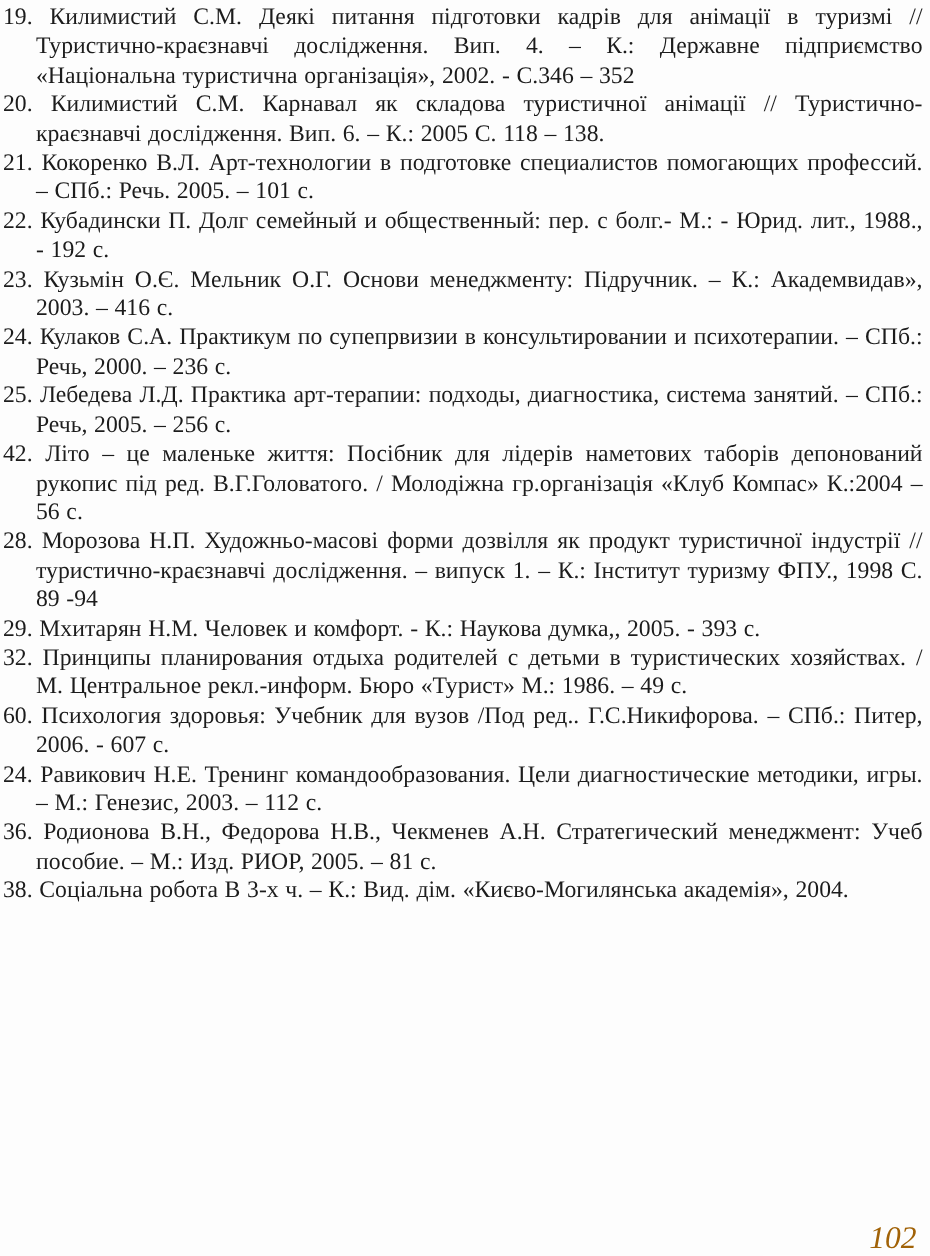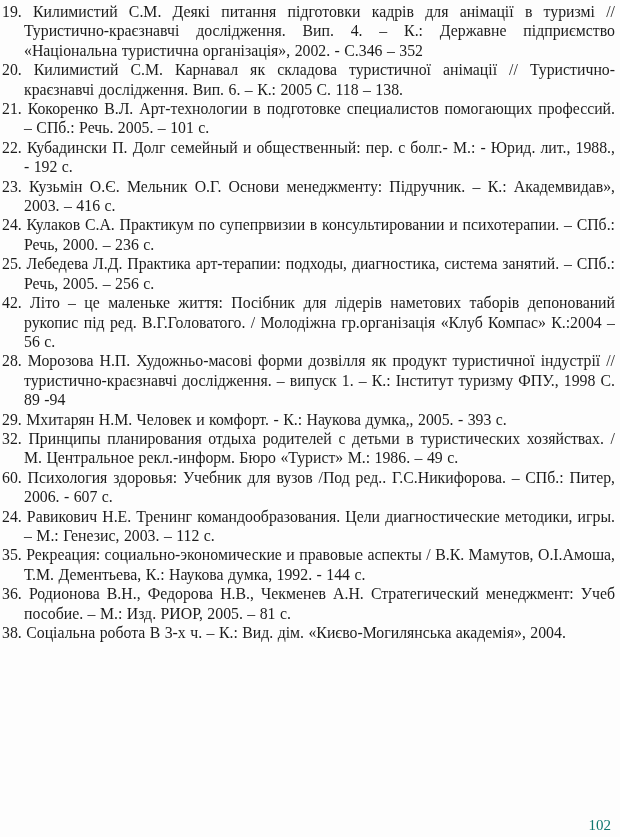--- a/index.html
+++ b/index.html
@@ -37,23 +37,24 @@
   .ref-num {
     display: inline;
   }
   .ref-text {
     display: inline;
   }
   .page-number {
     position: absolute;
     right: 9px;
     bottom: 4px;
-    font-size: 15px;
+    font-size: 21px;
     line-height: 15px;
-    color: #0f766e;
+    color: #a16207;
+    font-style: italic;
   }
 </style>
 </head>
 <body>
 
 <div class="page">
   <div class="ref-list">
   <p class="ref"><span class="ref-num">19.</span> <span class="ref-text">Килимистий С.М. Деякі питання підготовки кадрів для анімації в туризмі // Туристично-краєзнавчі дослідження. Вип. 4. – К.: Державне підприємство «Національна туристична організація», 2002. - С.346 – 352</span></p>
 
   <p class="ref"><span class="ref-num">20.</span> <span class="ref-text">Килимистий С.М. Карнавал як складова туристичної анімації // Туристично-краєзнавчі дослідження. Вип. 6. – К.: 2005 С. 118 – 138.</span></p>
@@ -76,21 +77,20 @@
   <p class="ref"><span class="ref-num">29.</span> <span class="ref-text">Мхитарян Н.М. Человек и комфорт. - К.: Наукова думка,, 2005. - 393 с.</span></p>
 
 
 
   <p class="ref"><span class="ref-num">32.</span> <span class="ref-text">Принципы планирования отдыха родителей с детьми в туристических хозяйствах. / М. Центральное рекл.-информ. Бюро «Турист» М.: 1986. – 49 с.</span></p>
 
   <p class="ref"><span class="ref-num">60.</span> <span class="ref-text">Психология здоровья: Учебник для вузов /Под ред.. Г.С.Никифорова. – СПб.: Питер, 2006. - 607 с.</span></p>
 
   <p class="ref"><span class="ref-num">24.</span> <span class="ref-text">Равикович Н.Е. Тренинг командообразования. Цели диагностические методики, игры. – М.: Генезис, 2003. – 112 с.</span></p>
 
-  <p class="ref"><span class="ref-num">35.</span> <span class="ref-text">Рекреация: социально-экономические и правовые аспекты / В.К. Мамутов, О.І.Амоша, Т.М. Дементьева, К.: Наукова думка, 1992. - 144 с.</span></p>
 
   <p class="ref"><span class="ref-num">36.</span> <span class="ref-text">Родионова В.Н., Федорова Н.В., Чекменев А.Н. Стратегический менеджмент: Учеб пособие. – М.: Изд. РИОР, 2005. – 81 с.</span></p>
 
 
   <p class="ref"><span class="ref-num">38.</span> <span class="ref-text">Соціальна робота В 3-х ч. – К.: Вид. дім. «Києво-Могилянська академія», 2004.</span></p>
 </div>
   <div class="page-number">102</div>
 </div>
 
 </body></html>

